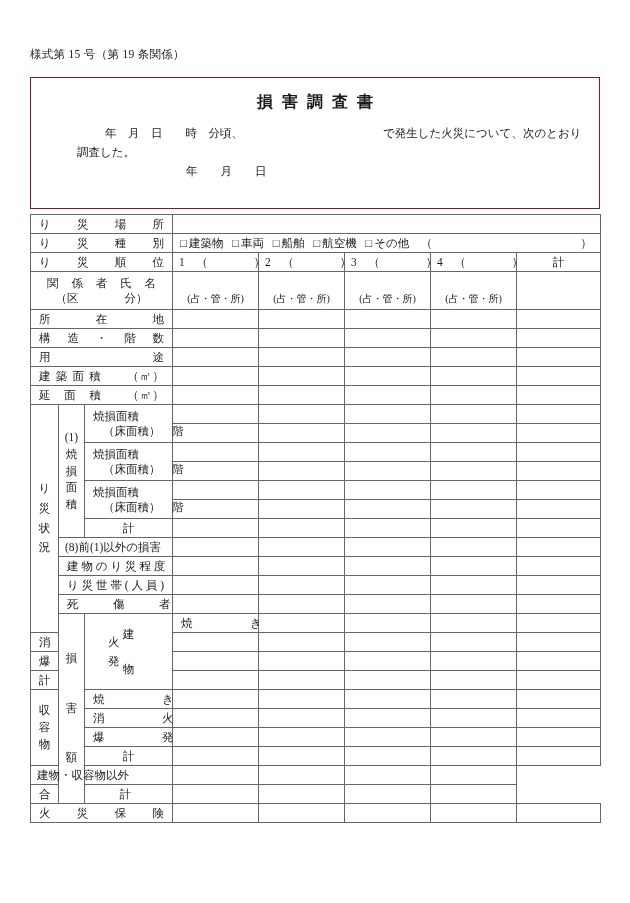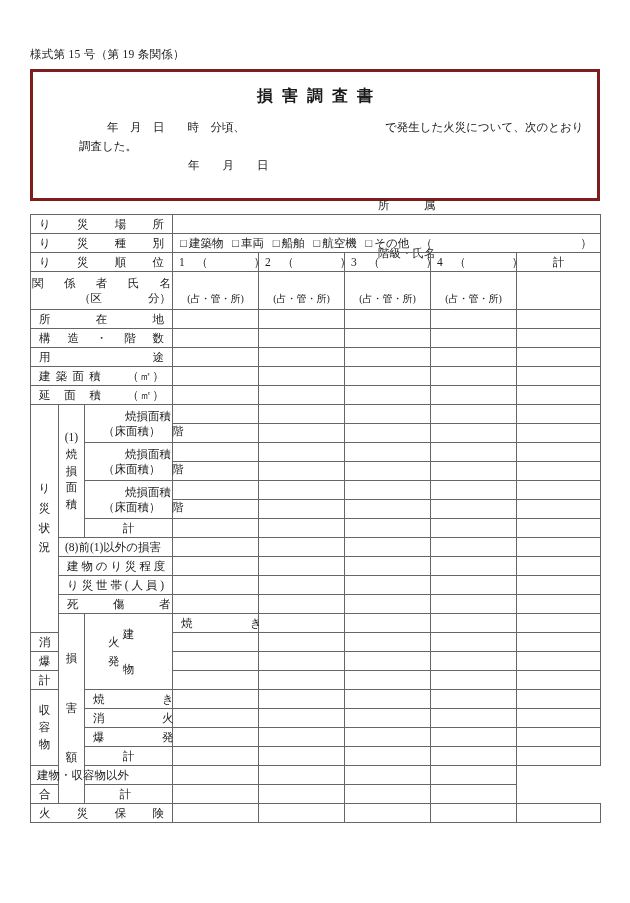--- a/index.html
+++ b/index.html
@@ -46,24 +46,24 @@
     line-height: 17px;
     padding-left: 6px;
     background: #fff;
     z-index: 5;
   }
 
   
   .head-block {
     position: absolute;
     left: 30px;
-    top: 69px;
+    top: 77px;
     width: 570px;
     height: 132px;
-    border: 3px solid #7f1d1d;
+    border: 1px solid #7f1d1d;
     box-sizing: border-box;
   }
   .title {
     position: absolute;
     left: 0;
     top: 14px;
     width: 100%;
     text-align: center;
     font-size: 16px;
     font-weight: bold;
@@ -140,23 +140,23 @@
   .ctr { text-align: center; }
   .vert {
     text-align: center;
     line-height: 1.45;
     font-size: 11.5px;
   }
   .vert span { display: block; }
   .two-line {
     line-height: 15px;
     text-align: center;
-    padding: 1px 1px !important;
-  }
-  .two-line span { display: block; white-space: nowrap; text-align: right; }
+    padding: 1px 16px !important;
+  }
+  .two-line span { display: block; white-space: nowrap; }
   .sub {
     font-size: 10px;
     text-align: center;
   }
   .chk-row { padding-left: 7px !important; white-space: nowrap; font-size: 11.5px; }
   .chk { margin-right: 2px; }
   .rank-cell {
     padding-left: 6px !important;
     white-space: nowrap;
     font-size: 11.5px;
@@ -182,24 +182,20 @@
   <div class="form-no">様式第 15 号（第 19 条関係）</div>
 
 
   <div class="head-block">
     <div class="title">損害調査書</div>
     <div class="intro">
       <span class="l1">年　月　日　　時　分頃、</span>
       <span class="l1b">で発生した火災について、次のとおり</span>
       <span class="l2">調査した。</span>
       <span class="l3">年　　月　　日</span>
-    </div>
-    <div class="sig">
-      <div class="s1">所　　　属</div>
-      <div>階級・氏名</div>
     </div>
   </div>
 
   <table class="main">
     <colgroup>
       <col style="width:28px">
       <col style="width:26px">
       <col style="width:88px">
       <col style="width:86px">
       <col style="width:86px">

